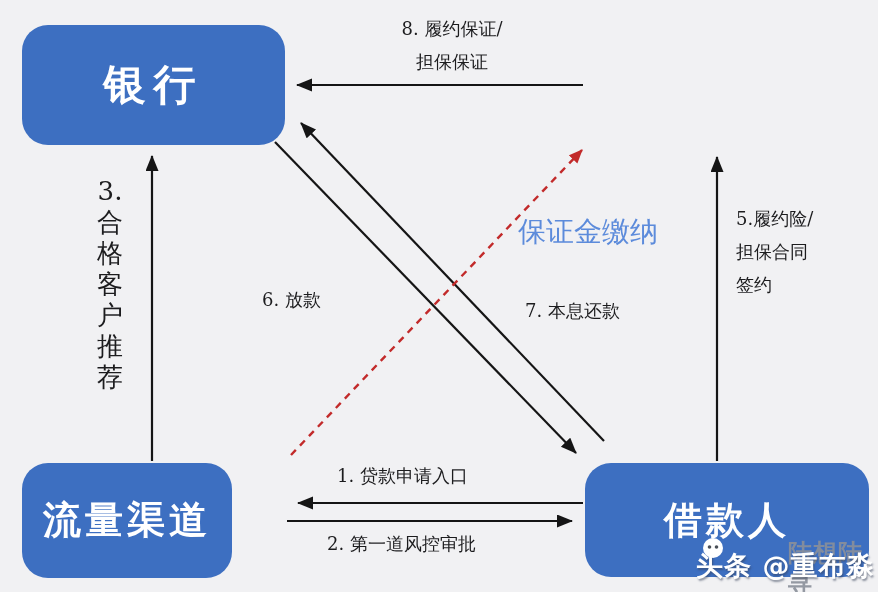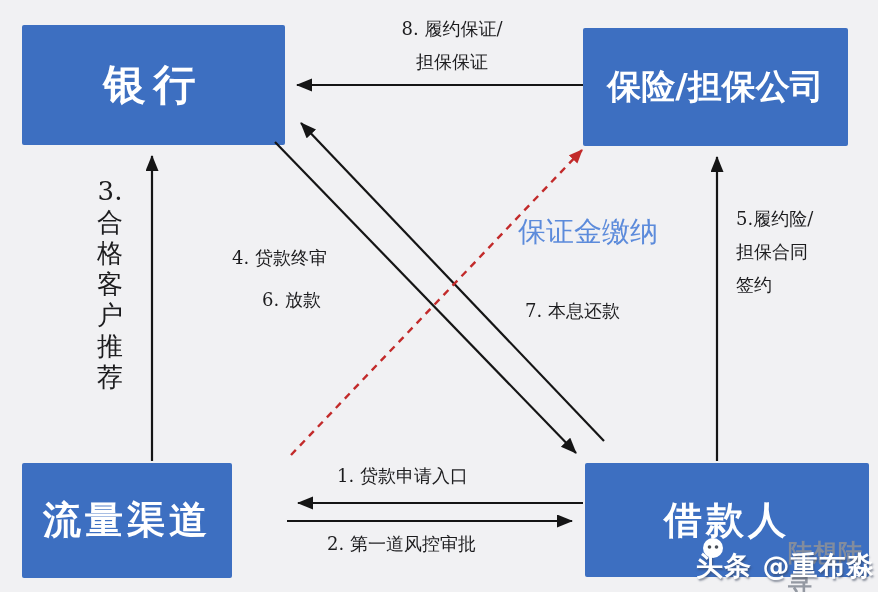--- a/index.html
+++ b/index.html
@@ -8,21 +8,21 @@
   }
   html,body{margin:0;padding:0;}
   .stage{
     position:relative; width:878px; height:592px; overflow:hidden;
     background:var(--background);
     font-family:"DejaVu Serif","Liberation Serif",serif;
     color:#1c1c1e;
   }
   .node{
     position:absolute; background:var(--node-fill); color:var(--node-text);
-    border-radius:2px; display:flex; align-items:center; justify-content:center;
+    border-radius:26px; display:flex; align-items:center; justify-content:center;
     font-weight:bold; text-align:right;
   }
   .node-bank{left:22px; top:25px; width:263px; height:120px; font-size:42px; letter-spacing:8px;}
   .node-insurer{left:583px; top:28px; width:265px; height:118px; font-size:34px; line-height:1.35; padding:0 14px; box-sizing:border-box;}
   .node-channel{left:22px; top:463px; width:210px; height:115px; font-size:38px; letter-spacing:4px;}
   .node-borrower{left:585px; top:463px; width:284px; height:114px; font-size:38px; letter-spacing:4px;}
   svg.arrows{position:absolute; left:0; top:0; width:878px; height:592px; pointer-events:none;}
   .lbl{position:absolute; font-size:18px; white-space:pre-line;}
   .lbl-step8{left:360px; top:12px; width:184px; text-align:center; line-height:33px;}
   .lbl-step3{left:90px; top:176px; width:40px; text-align:center; line-height:31px; font-size:26px;}
@@ -44,21 +44,20 @@
     font-family:"DejaVu Sans","Liberation Sans",sans-serif; display:flex; align-items:flex-start; gap:2px;
   }
   .mascot{position:relative; top:-14px; left:8px; width:0; height:0;}
 </style>
 </head>
 <body>
 
 <div class="stage">
 
   <div class="node node-bank">银行</div>
-  <div class="node node-insurer">保险/担保公司</div>
   <div class="node node-channel">流量渠道</div>
   <div class="node node-borrower">借款人</div>
 
   <svg class="arrows" viewBox="0 0 878 592">
     <defs>
       <marker id="ah-black" markerUnits="userSpaceOnUse" markerWidth="18" markerHeight="14" refX="15" refY="6.5" orient="auto">
         <path d="M0,0 L16,6.5 L0,13 Z" fill="var(--arrow)"></path>
       </marker>
       <marker id="ah-red" markerUnits="userSpaceOnUse" markerWidth="16" markerHeight="13" refX="13" refY="6" orient="auto">
         <path d="M0,0 L14,6 L0,12 Z" fill="var(--dashed-arrow)"></path>
@@ -76,21 +75,20 @@
 
   <div class="lbl lbl-step8">8. 履约保证/
 担保保证</div>
   <div class="lbl lbl-step3">3.
 合
 格
 客
 户
 推
 荐</div>
-  <div class="lbl lbl-step4">4. 贷款终审</div>
   <div class="lbl lbl-step6">6. 放款</div>
   <div class="lbl lbl-deposit">保证金缴纳</div>
   <div class="lbl lbl-step7">7. 本息还款</div>
   <div class="lbl lbl-step5">5.履约险/
 担保合同
 签约</div>
   <div class="lbl lbl-step1">1. 贷款申请入口</div>
   <div class="lbl lbl-step2">2. 第一道风控审批</div>
 
   <div class="wm-gray">陆想陆寻</div>

